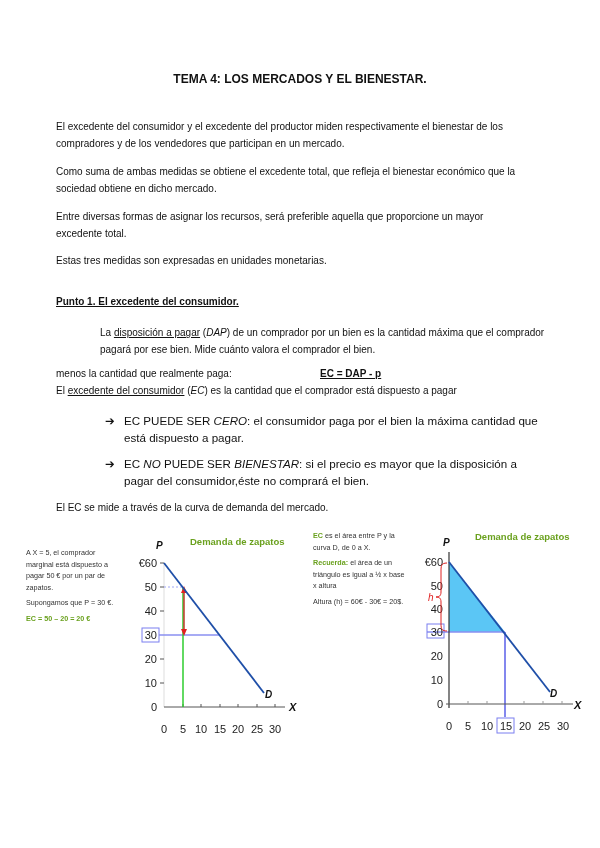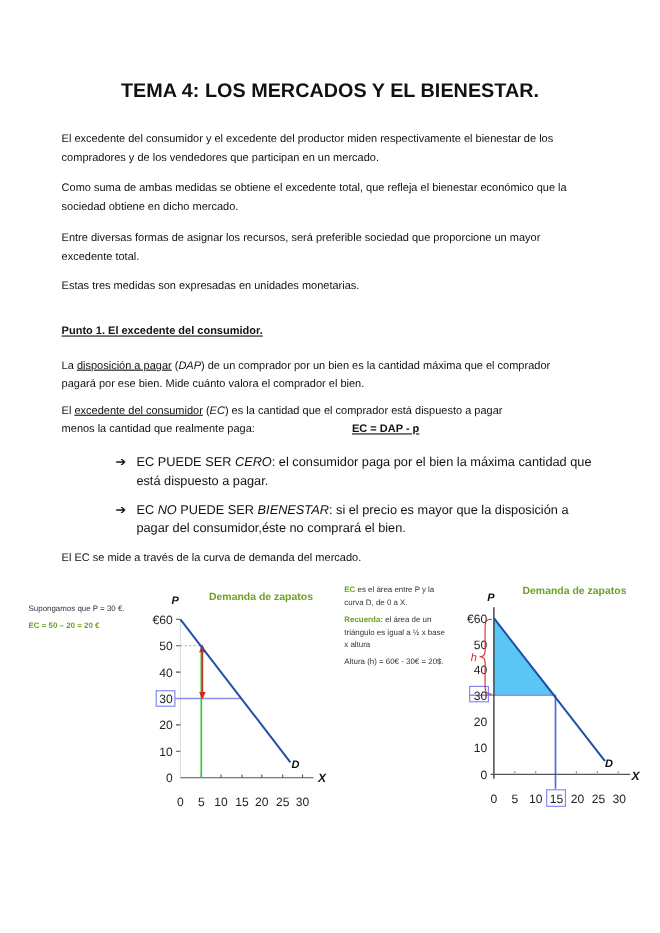--- a/index.html
+++ b/index.html
@@ -1,64 +1,65 @@
 <!DOCTYPE html>
 <html><head>
 <meta charset="utf-8">
 <style>
   html, body { margin:0; padding:0; background:#fff; }
   body { width:600px; height:848px; position:relative; overflow:hidden;
          font-family:"Liberation Sans", sans-serif; color:#111; }
   .abs { position:absolute; }
-  .title { left:0; width:600px; top:72px; text-align:center; font-weight:bold; font-size:18px; }
+  .title { left:0; width:600px; top:72px; text-align:center; font-weight:bold; font-size:12px; }
   .para { left:56px; width:470px; font-size:10px; line-height:16.5px; }
   .bold { font-weight:bold;text-decoration:underline; }
   .u { text-decoration:underline; }
   .i { font-style:italic; }
   .bullet { left:105px; width:440px; font-size:11.6px; line-height:16.5px; }
   .bullet .arrow { position:absolute; left:0; top:0; }
   .bullet .txt { margin-left:19px; display:block; }
   .note { font-size:7.2px; line-height:11.5px; color:#333; }
   .note p { margin:0 0 4px 0; }
   .green { color:#6aa11e; font-weight:bold; }
   svg text { font-family:"Liberation Sans", sans-serif; }
 </style>
 </head>
 <body>
 
 <div class="abs title">TEMA 4: LOS MERCADOS Y EL BIENESTAR.</div>
 
 <div class="abs para" style="top:119px;">El excedente del consumidor y el excedente del productor miden respectivamente el bienestar de los compradores y de los vendedores que participan en un mercado.</div>
 <div class="abs para" style="top:164px;">Como suma de ambas medidas se obtiene el excedente total, que refleja el bienestar económico que la sociedad obtiene en dicho mercado.</div>
-<div class="abs para" style="top:209px;">Entre diversas formas de asignar los recursos, será preferible sociedad que proporcione un mayor excedente total.</div>
+<div class="abs para" style="top:209px;">Entre diversas formas de asignar los recursos, será preferible aquella que proporcione un mayor excedente total.</div>
 <div class="abs para" style="top:253px;">Estas tres medidas son expresadas en unidades monetarias.</div>
 
 <div class="abs para bold" style="top:294px;">Punto 1. El excedente del consumidor.</div>
 
-<div class="abs para" style="top:325px;">
+<div class="abs para" style="top:325px;margin-left:44px;">
   <span>La </span><span class="u">disposición a pagar</span><span> (</span><span class="i">DAP</span><span>) de un comprador por un bien es la cantidad máxima que el comprador pagará por ese bien. Mide cuánto valora el comprador el bien.</span>
 </div>
 
 <div class="abs para" style="top:366px;">
+  <div style="position:relative;"><span>menos la cantidad que realmente paga:</span><span class="bold" style="position:absolute; left:264px;">EC = DAP - p</span></div>
   <div><span>El </span><span class="u">excedente del consumidor</span><span> (</span><span class="i">EC</span><span>) es la cantidad que el comprador está dispuesto a pagar</span></div>
-  <div style="position:relative;"><span>menos la cantidad que realmente paga:</span><span class="bold" style="position:absolute; left:264px;">EC = DAP - p</span></div>
 </div>
 
 <div class="abs bullet" style="top:413px;">
   <span class="arrow">➔</span>
   <span class="txt"><span>EC PUEDE SER </span><span class="i">CERO</span><span>: el consumidor paga por el bien la máxima cantidad que está dispuesto a pagar.</span></span>
 </div>
 <div class="abs bullet" style="top:456px;">
   <span class="arrow">➔</span>
   <span class="txt"><span>EC </span><span class="i">NO</span><span> PUEDE SER </span><span class="i">BIENESTAR</span><span>: si el precio es mayor que la disposición a pagar del consumidor,éste no comprará el bien.</span></span>
 </div>
 
 <div class="abs para" style="top:500px;">El EC se mide a través de la curva de demanda del mercado.</div>
 
 <div class="abs note" style="left:26px; top:547px; width:96px;">
+  <p>A X = 5, el comprador marginal está dispuesto a pagar 50 € por un par de zapatos.</p>
   <p>Supongamos que P = 30 €.</p>
   <p class="green">EC = 50 – 20 = 20 €</p>
 </div>
 
 <svg class="abs" style="left:130px; top:525px;" width="180" height="215" viewBox="130 525 180 215">
   <text x="190" y="545" font-size="9.5" font-weight="bold" fill="#6aa11e">Demanda de zapatos</text>
   <text x="156" y="549" font-size="10" font-weight="bold" font-style="italic" fill="#111">P</text>
 
   <line x1="164" y1="563" x2="164" y2="707" stroke="#ddd" stroke-width="1"></line>
 

